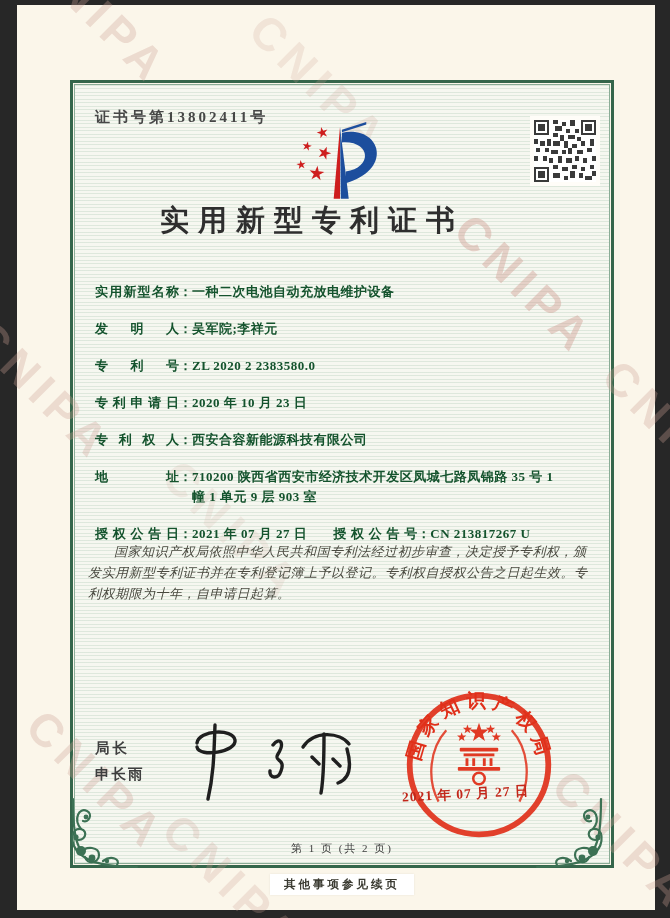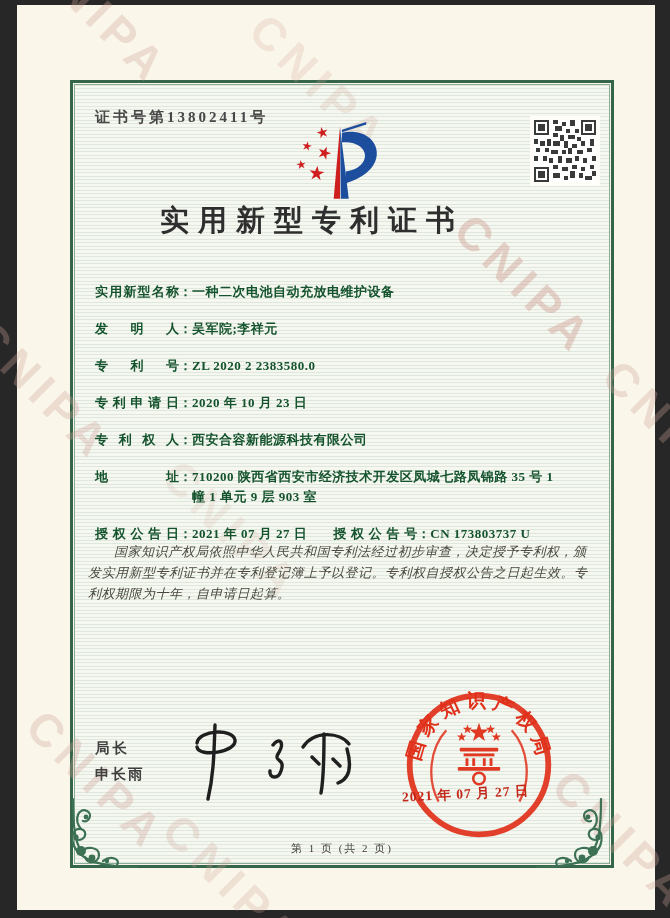--- a/index.html
+++ b/index.html
@@ -238,21 +238,21 @@
             <span class="fcolon">：</span>
           <span class="fvalue addr">710200 陕西省西安市经济技术开发区凤城七路凤锦路 35 号 1 幢 1 单元 9 层 903 室</span>
         </div>
         <div class="frow">
           <span class="flabel">授权公告日</span>
             <span class="fcolon">：</span>
           <span class="fvalue">2021 年 07 月 27 日</span>
           <span class="grant-pair2">
             <span class="flabel">授权公告号</span>
               <span class="fcolon">：</span>
-            <span class="fvalue">CN 173803737 U</span>
+            <span class="fvalue">CN 213817267 U</span>
           </span>
         </div>
       </div>
 
       <div class="paras">
         <p>国家知识产权局依照中华人民共和国专利法经过初步审查，决定授予专利权，颁发实用新型专利证书并在专利登记簿上予以登记。专利权自授权公告之日起生效。专利权期限为十年，自申请日起算。</p>
       </div>
 
       <div class="director-role">局长</div>
       <div class="director-name">申长雨</div>
@@ -294,16 +294,19 @@
         </g>
         <g fill="none" stroke="#e0301a" stroke-width="2.4" opacity="0.85">
           <path d="M38,118 C26,96 28,64 46,44"></path>
           <path d="M122,118 C134,96 132,64 114,44"></path>
         </g>
       </svg>
       <div class="seal-date">2021 年 07 月 27 日</div>
 
       <div class="page-info">第 1 页 (共 2 页)</div>
 
+      <div class="foot-note-row">
+        <span class="foot-note">其他事项参见续页</span>
+      </div>
 
     </div>
   </div>
 </div>
 
 </body></html>

